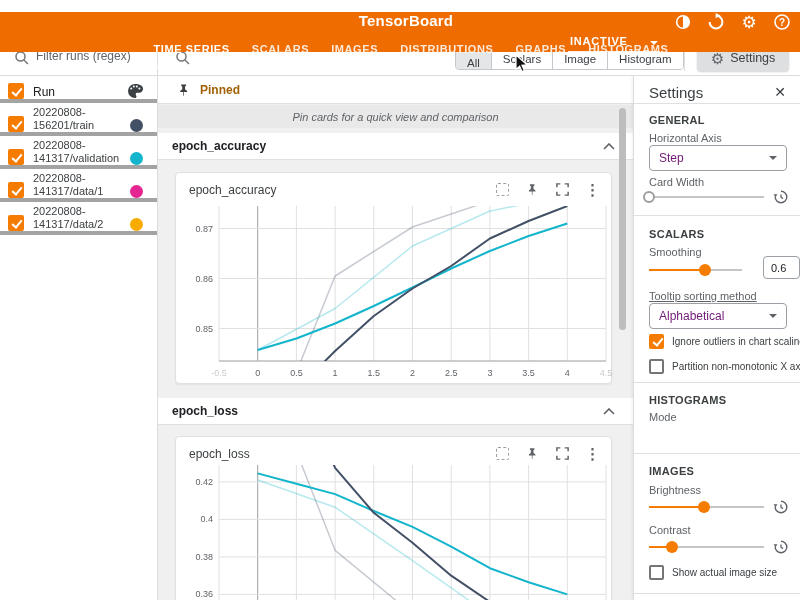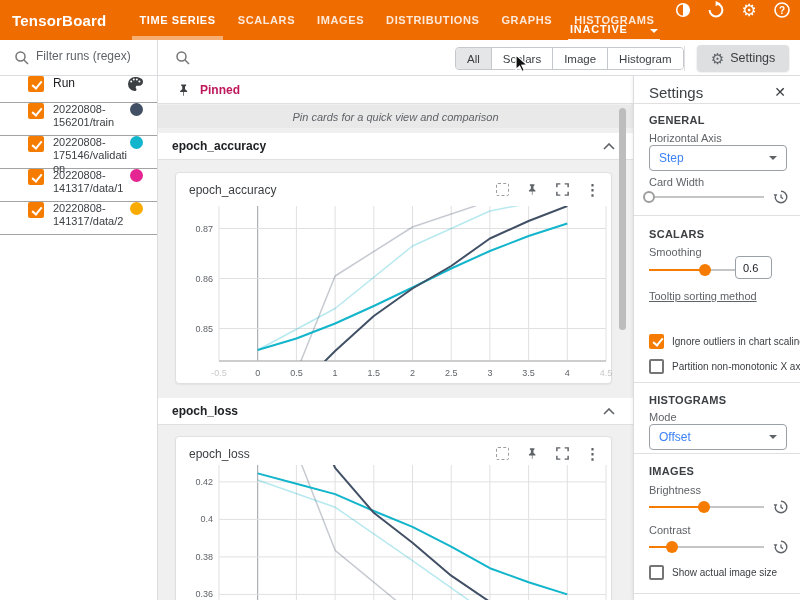--- a/index.html
+++ b/index.html
@@ -2,61 +2,61 @@
 <html><head>
 <meta charset="utf-8">
 <style>
   * { margin:0; padding:0; box-sizing:border-box; }
   html,body { width:800px; height:600px; }
   body { font-family:"Liberation Sans", sans-serif; overflow:hidden; background:#fff; }
   #app { position:relative; width:800px; height:600px; overflow:hidden; background:#fff; }
   .abs { position:absolute; }
 
   
-  .header { position:absolute; left:0; top:0; width:800px; height:40px; background:#ef6c00; display:flex; align-items:center; z-index:30; }
+  .header { position:absolute; left:0; top:12px; width:800px; height:40px; background:#ef6c00; display:flex; align-items:center; z-index:30;flex-direction:column; }
   .logo { color:#fff; font-size:15px; font-weight:bold; margin-left:12px; letter-spacing:.2px; }
   .tabs { display:flex; height:40px; margin-left:22px; }
   .tab { position:relative; display:flex; align-items:center; padding:16px 11px; color:rgba(255,255,255,.85); font-size:11px; font-weight:bold; letter-spacing:.6px; cursor:pointer; }
   .tab.active { color:#fff; }
   .tab.active::after { content:""; position:absolute; left:4px; right:4px; bottom:0; height:4px; background:rgba(255,255,255,.45); }
   .header-right { position:absolute; right:8px; top:0; height:40px; display:flex; gap:13px; }
   .status-select { display:flex; align-items:flex-end; gap:6px; border-bottom:1px solid rgba(255,255,255,.9); padding:0 2px 4px 2px; width:92px; cursor:pointer; }
   .status-select .status-text { color:#fff; font-size:11px; font-weight:bold; letter-spacing:.8px; flex:1; }
   .caret-down-w { width:0; height:0; border-left:4px solid transparent; border-right:4px solid transparent; border-top:4px solid #fff; margin-bottom:2px; }
   .hicon { width:20px; height:20px; display:flex; align-items:center; justify-content:center; cursor:pointer; }
   .hicon .glyph { color:#fff; font-size:17px; line-height:1; }
 
   
   .toolbar { position:absolute; left:0; top:40px; width:800px; height:36px; background:#fff; border-bottom:1px solid #dadce0; z-index:20; }
   .search-input { position:absolute; border:none; outline:none; font-size:12px; color:#202124; background:transparent; font-family:"Liberation Sans",sans-serif; }
   .search-input::placeholder { color:#5f6368; }
   .filter-group { position:absolute; left:455px; top:7px; height:23px; display:flex; border:1px solid #c4c7cc; border-radius:4px; overflow:hidden; background:#fff; }
   .filter-btn { display:flex; align-items:center; padding:0 11px; font-size:11.5px; color:#3c4043; cursor:pointer; border-left:1px solid #c4c7cc; background:#fff; white-space:nowrap; }
   .filter-btn:first-child { border-left:none; }
-  .filter-btn.selected { background:#e4e6e8; }
+  .filter-btn.selected { background:#e4e6e8;align-items:flex-end; }
   .toolbar-divider { position:absolute; left:684px; top:6px; width:1px; height:25px; background:#e0e0e0; }
   .settings-btn { position:absolute; left:697px; top:5px; width:92px; height:26px; background:#dddfe1; border-radius:4px; display:flex; align-items:center; justify-content:center; gap:6px; cursor:pointer; box-shadow:0 1px 2px rgba(0,0,0,.18); }
   .settings-btn .glyph { color:#5f6368; font-size:15px; line-height:1; }
   .settings-btn .lbl { font-size:12.5px; color:#3c4043; }
 
   
   .sidebar { position:absolute; left:0; top:76px; width:158px; height:524px; background:#fff; border-right:1px solid #dadce0; z-index:10; }
   .sidebar-toolbar-border { position:absolute; left:157px; top:40px; width:1px; height:36px; background:#dadce0; z-index:25; }
-  .run-row { position:relative; display:flex; align-items:flex-start; border-bottom:1px solid #a3a3a3; padding-left:28px; }
+  .run-row { position:relative; display:flex; align-items:flex-end; border-bottom:4px solid #a3a3a3; padding-left:8px; }
   .cb { position:relative; width:16px; height:16px; border-radius:2px; flex:none; cursor:pointer; border:2px solid #757575; background:#fff; }
   .cb.checked { background:#f57c00; border-color:#f57c00; }
   .cb.checked::after { content:""; position:absolute; left:4px; top:0.5px; width:4px; height:8px; border:solid #fff; border-width:0 2px 2px 0; transform:rotate(40deg); }
   .run-label { font-size:11px; color:#3c4043; line-height:13px; margin-left:9px; flex:1; word-break:break-all; }
   .run-header-label { font-size:12px; color:#202124; margin-left:9px; flex:1; }
   .color-dot { width:13px; height:13px; border-radius:50%; margin-right:14px; flex:none; }
 
   
   .main { position:absolute; left:158px; top:76px; width:475px; height:524px; background:#f0f0f0; overflow:hidden; }
   .pinned-row { position:absolute; left:0; top:0; width:475px; height:28px; background:#fff; border-bottom:1px solid #e0e0e0; display:flex; align-items:center; }
-  .pinned-label { font-size:12px; font-weight:bold; color:#be185d; margin-left:9px; }
+  .pinned-label { font-size:12px; font-weight:bold; color:#a16207; margin-left:9px; }
   .pin-hint { position:absolute; left:0; top:29px; width:475px; height:23px; background:#e9e9e9; display:flex; align-items:center; justify-content:center; font-size:11px; font-style:italic; color:#5f6368; }
   .section-row { position:absolute; left:0; width:475px; height:27px; background:#fff; border-bottom:1px solid #e0e0e0; display:flex; align-items:center; }
   .section-title { font-size:12px; font-weight:bold; color:#202124; margin-left:14px; flex:1; }
   .section-chevron { margin-right:18px; cursor:pointer; display:flex; }
   .card { position:absolute; left:17px; width:437px; background:#fff; border:1px solid #e0e0e0; border-radius:4px; box-shadow:0 1px 2px rgba(0,0,0,.06); }
   .card-title { position:absolute; left:13px; top:10px; font-size:12px; color:#3c4043; }
   .card-icons { position:absolute; right:10px; top:8px; display:flex; align-items:center; gap:13px; }
   .cicon { width:17px; height:17px; display:flex; align-items:center; justify-content:center; cursor:pointer; }
   .dashed-box { width:13px; height:13px; border:1px dashed #9e9e9e; border-radius:2px; }
   .kebab { color:#5f6368; font-size:15px; font-weight:bold; line-height:1; }
@@ -67,33 +67,33 @@
   .scroll-thumb { position:absolute; left:0; top:30px; width:7px; height:222px; background:#bdbdbd; border-radius:4px; cursor:pointer; }
 
   
   .panel { position:absolute; left:633px; top:76px; width:167px; height:524px; background:#fff; border-left:1px solid #dadce0; box-shadow:-1px 0 3px rgba(0,0,0,.06); z-index:18; }
   .panel .divider { position:absolute; left:0; width:167px; height:1px; background:#e0e0e0; }
   .panel-title { position:absolute; left:15px; top:8px; font-size:15px; color:#3c4043; }
   .panel-close { position:absolute; right:14px; top:8px; font-size:14px; color:#3c4043; cursor:pointer; }
   .sec-heading { position:absolute; left:15px; font-size:11px; font-weight:bold; color:#3c4043; letter-spacing:.3px; }
   .field-label { position:absolute; left:15px; font-size:11px; color:#5f6368; }
   .select { position:absolute; left:15px; right:13px; height:26px; border:1px solid #9aa0a6; border-radius:4px; display:flex; align-items:center; padding:0 9px; cursor:pointer; background:#fff; }
-  .select .sel-val { flex:1; font-size:12px; color:#3b82f6; }
+  .select .sel-val { flex:1; font-size:12px; color:#701a75; }
   .caret-down-g { width:0; height:0; border-left:4px solid transparent; border-right:4px solid transparent; border-top:4.5px solid #5f6368; }
   .slider { position:absolute; height:14px; cursor:pointer; }
   .slider .track { position:absolute; left:0; right:0; top:6px; height:2px; background:#c5c5c5; }
   .slider .fill { position:absolute; left:0; top:6px; height:2px; background:#f57c00; }
   .slider .thumb { position:absolute; top:1px; width:12px; height:12px; border-radius:50%; background:#f57c00; margin-left:-6px; }
   .slider .thumb.empty { background:#fff; border:2px solid #9e9e9e; }
   .reset-btn { position:absolute; right:10px; width:18px; height:18px; cursor:pointer; display:flex; align-items:center; justify-content:center; }
   .check-row { position:absolute; left:15px; right:8px; display:flex; align-items:center; gap:8px; }
   .cb.small { width:15px; height:15px; }
   .cb.small.checked::after { left:3.5px; top:0px; width:4px; height:8px; }
   .check-label { font-size:10px; color:#3c4043; white-space:nowrap; }
-  .num-input { position:absolute; right:28px; width:37px; height:23px; border:1px solid #9aa0a6; border-radius:4px; font-size:11px; color:#202124; padding-left:7px; outline:none; font-family:"Liberation Sans",sans-serif; }
+  .num-input { position:absolute; right:0; width:37px; height:23px; border:1px solid #9aa0a6; border-radius:4px; font-size:11px; color:#202124; padding-left:7px; outline:none; font-family:"Liberation Sans",sans-serif; }
 
   .cursor-overlay { position:absolute; z-index:99; pointer-events:none; }
 </style>
 </head>
 <body>
 
 <div id="app">
 
   <div class="header">
     <div class="logo">TensorBoard</div>
@@ -192,21 +192,21 @@
           <circle cx="12.4" cy="5.6" r="1" fill="#fff"></circle>
       </svg>
     </div>
     <div class="run-row" style="height:33px;">
       <span class="cb checked"></span>
       <span class="run-label"><span>20220808-</span><br><span>156201/train</span></span>
       <span class="color-dot" style="background: rgb(66, 80, 102);"></span>
     </div>
     <div class="run-row" style="height:33px;">
       <span class="cb checked"></span>
-      <span class="run-label"><span>20220808-</span><br><span>175146/validation</span></span>
+      <span class="run-label"><span>20220808-</span><br><span>141317/validation</span></span>
       <span class="color-dot" style="background: rgb(18, 181, 203);"></span>
     </div>
     <div class="run-row" style="height:33px;">
       <span class="cb checked"></span>
       <span class="run-label"><span>20220808-</span><br><span>141317/data/1</span></span>
       <span class="color-dot" style="background: rgb(229, 37, 146);"></span>
     </div>
     <div class="run-row" style="height:33px;">
       <span class="cb checked"></span>
       <span class="run-label"><span>20220808-</span><br><span>141317/data/2</span></span>
@@ -393,37 +393,37 @@
 
     <span class="sec-heading" style="top:152px;">SCALARS</span>
     <span class="field-label" style="top:170px;">Smoothing</span>
     <div class="slider" style="top:187px;left:15px;width:93px;">
       <div class="track"></div>
         <div class="fill" style="width: 60%;"></div>
         <div class="thumb" style="left: 60%;"></div>
     </div>
     <input class="num-input" style="top: 180px;" value="0.6">
     <span class="field-label" style="top:214px;text-decoration:underline;">Tooltip sorting method</span>
+    <div class="select" style="top:227px;">
+      <span class="sel-val">Alphabetical</span>
+      <span class="caret-down-g"></span>
+    </div>
     <div class="check-row" style="top:258px;">
       <span class="cb small checked"></span>
       <span class="check-label">Ignore outliers in chart scaling</span>
     </div>
     <div class="check-row" style="top:283px;">
       <span class="cb small"></span>
       <span class="check-label">Partition non-monotonic X axis</span>
 
     </div>
     <div class="divider" style="top:306px;"></div>
 
     <span class="sec-heading" style="top:318px;">HISTOGRAMS</span>
     <span class="field-label" style="top:335px;">Mode</span>
-    <div class="select" style="top:348px;">
-      <span class="sel-val">Offset</span>
-      <span class="caret-down-g"></span>
-    </div>
     <div class="divider" style="top:377px;"></div>
 
     <span class="sec-heading" style="top:389px;">IMAGES</span>
     <span class="field-label" style="top:408px;">Brightness</span>
     <div class="slider" style="top:424px;left:15px;width:115px;">
       <div class="track"></div>
         <div class="fill" style="width: 48%;"></div>
         <div class="thumb" style="left: 48%;"></div>
     </div>
     <span class="reset-btn" style="top:422px;">

